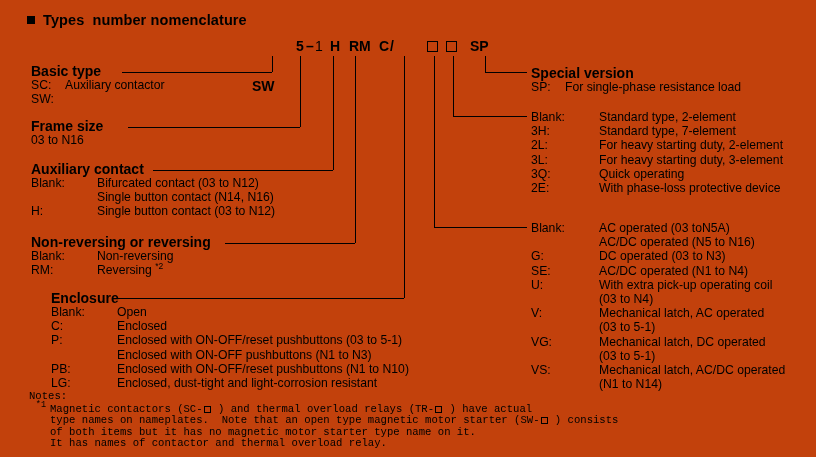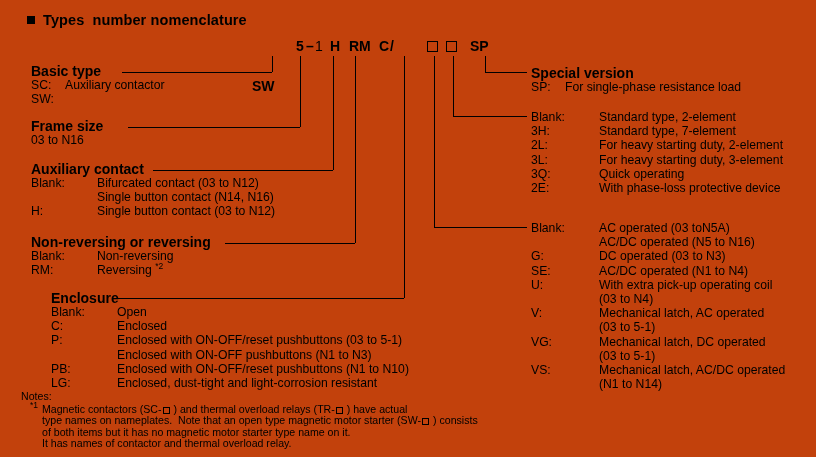--- a/index.html
+++ b/index.html
@@ -111,24 +111,25 @@
 
   sup.fn {
     font-size: 8.5px;
     vertical-align: super;
     line-height: 0;
   }
 
   
   .notes {
     position: absolute;
-    left: 21px;
+    left: 29px;
     top: 391px;
     font-size: 10.6px;
     line-height: 11.6px;
+    font-family: Liberation Mono, monospace;
   }
   .notes-title {
     white-space: pre;
   }
   .note-item {
     display: flex;
     margin-top: 1px;
   }
   .note-marker {
     flex: 0 0 auto;

